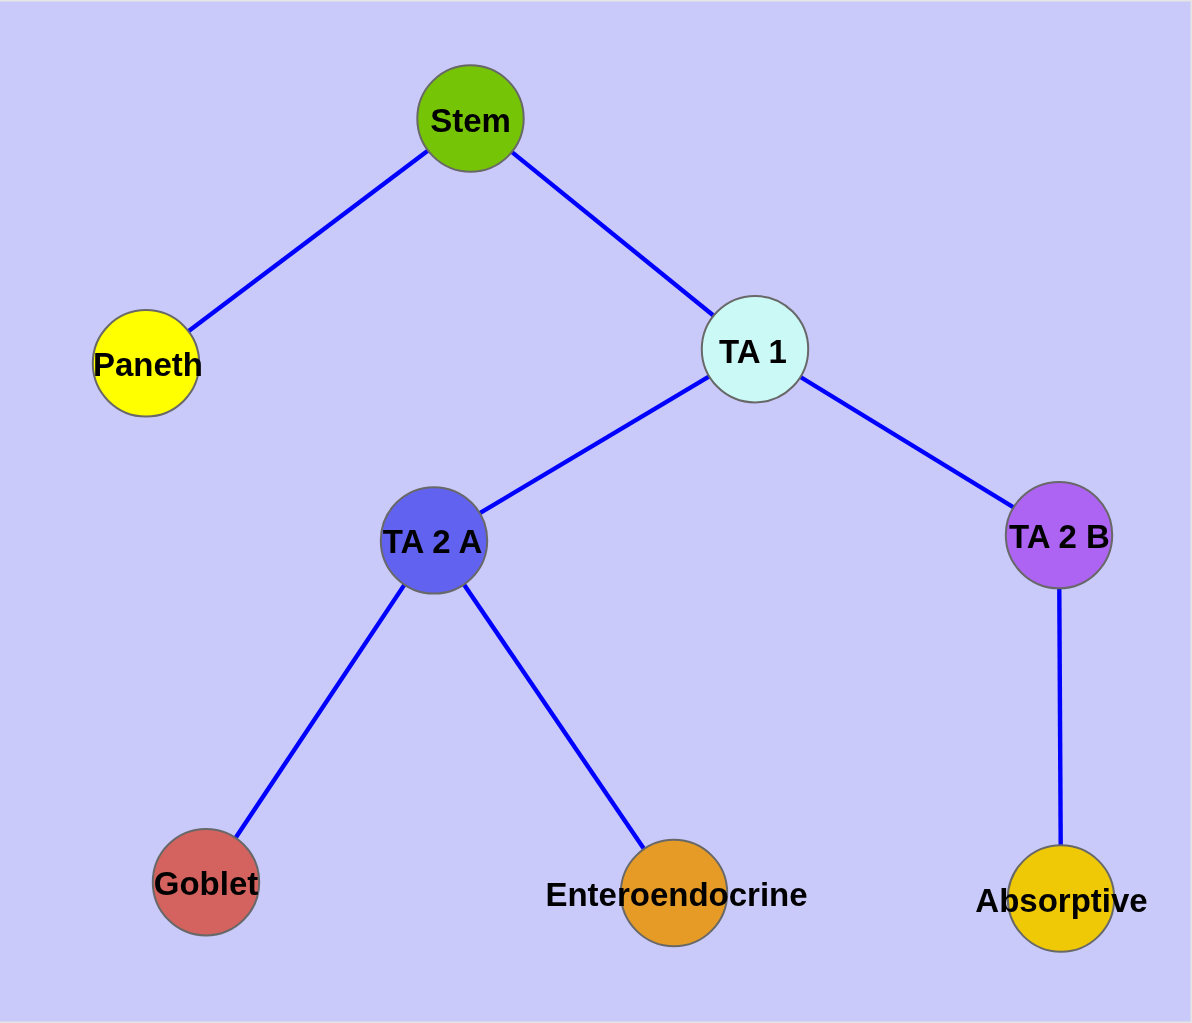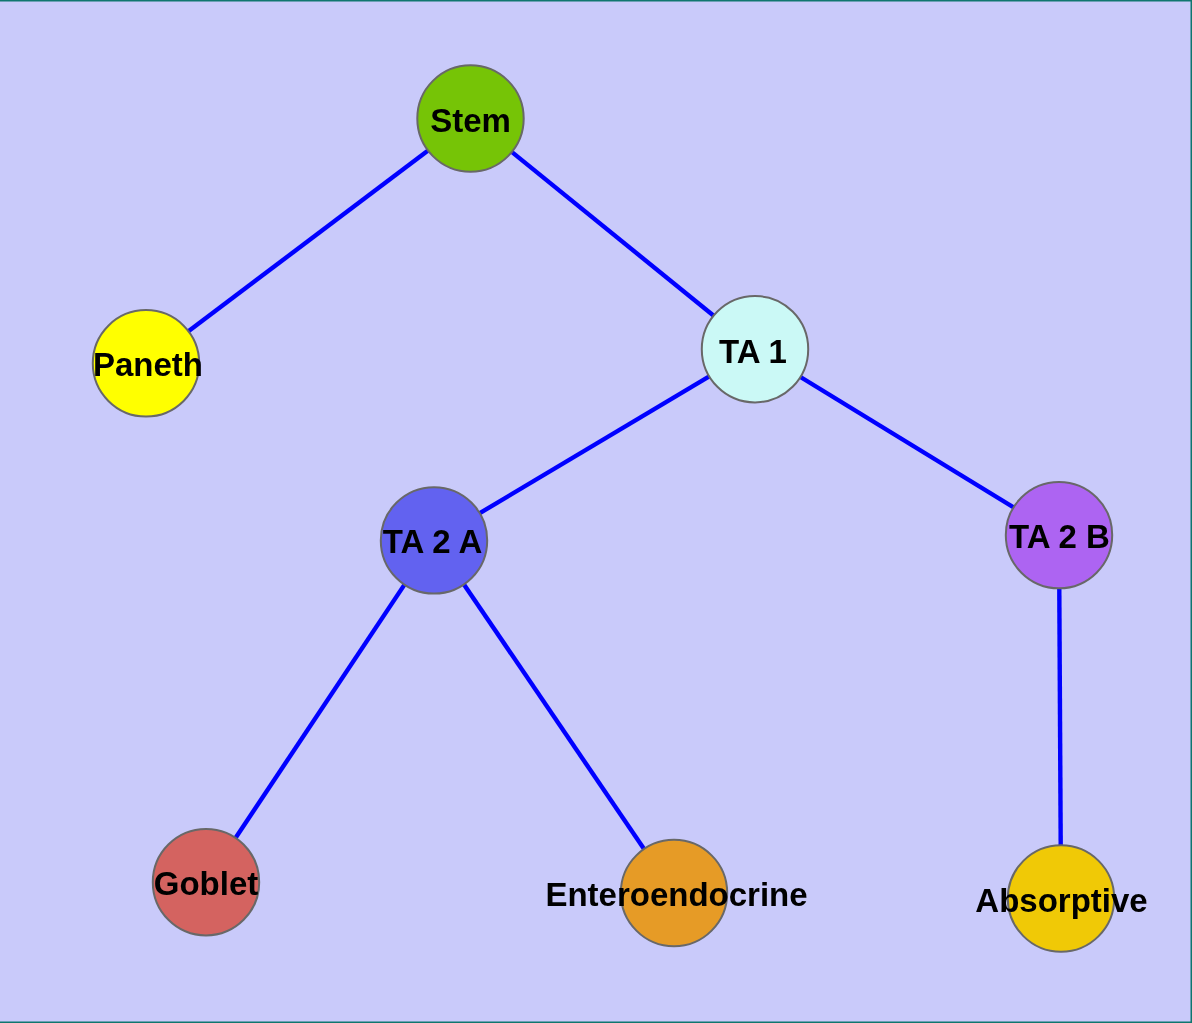--- a/index.html
+++ b/index.html
@@ -1,16 +1,16 @@
 <!DOCTYPE html>
 <html><head>
 <meta charset="utf-8">
 <style>
   html,body{margin:0;padding:0;background:#ffffff;}
-  .wrap{position:relative;width:1192px;height:1023px;background:#0f766e;overflow:hidden;}
+  .wrap{position:relative;width:1192px;height:1023px;background:#e5e5e5;overflow:hidden;}
   svg{position:absolute;left:0;top:0;filter:blur(0.6px);}
   text{font-family:"Liberation Sans",sans-serif;font-weight:bold;fill:#000000;}
 </style>
 </head>
 <body>
 <div class="wrap">
 <svg width="1192" height="1023" viewBox="0 0 1192 1023">
   <rect x="0" y="1.5" width="1190.5" height="1020" fill="#c9cafa"></rect>
   <g stroke="#0000ff" stroke-width="4.4">
     <line x1="470.5" y1="118.5" x2="146" y2="363.3"></line>

